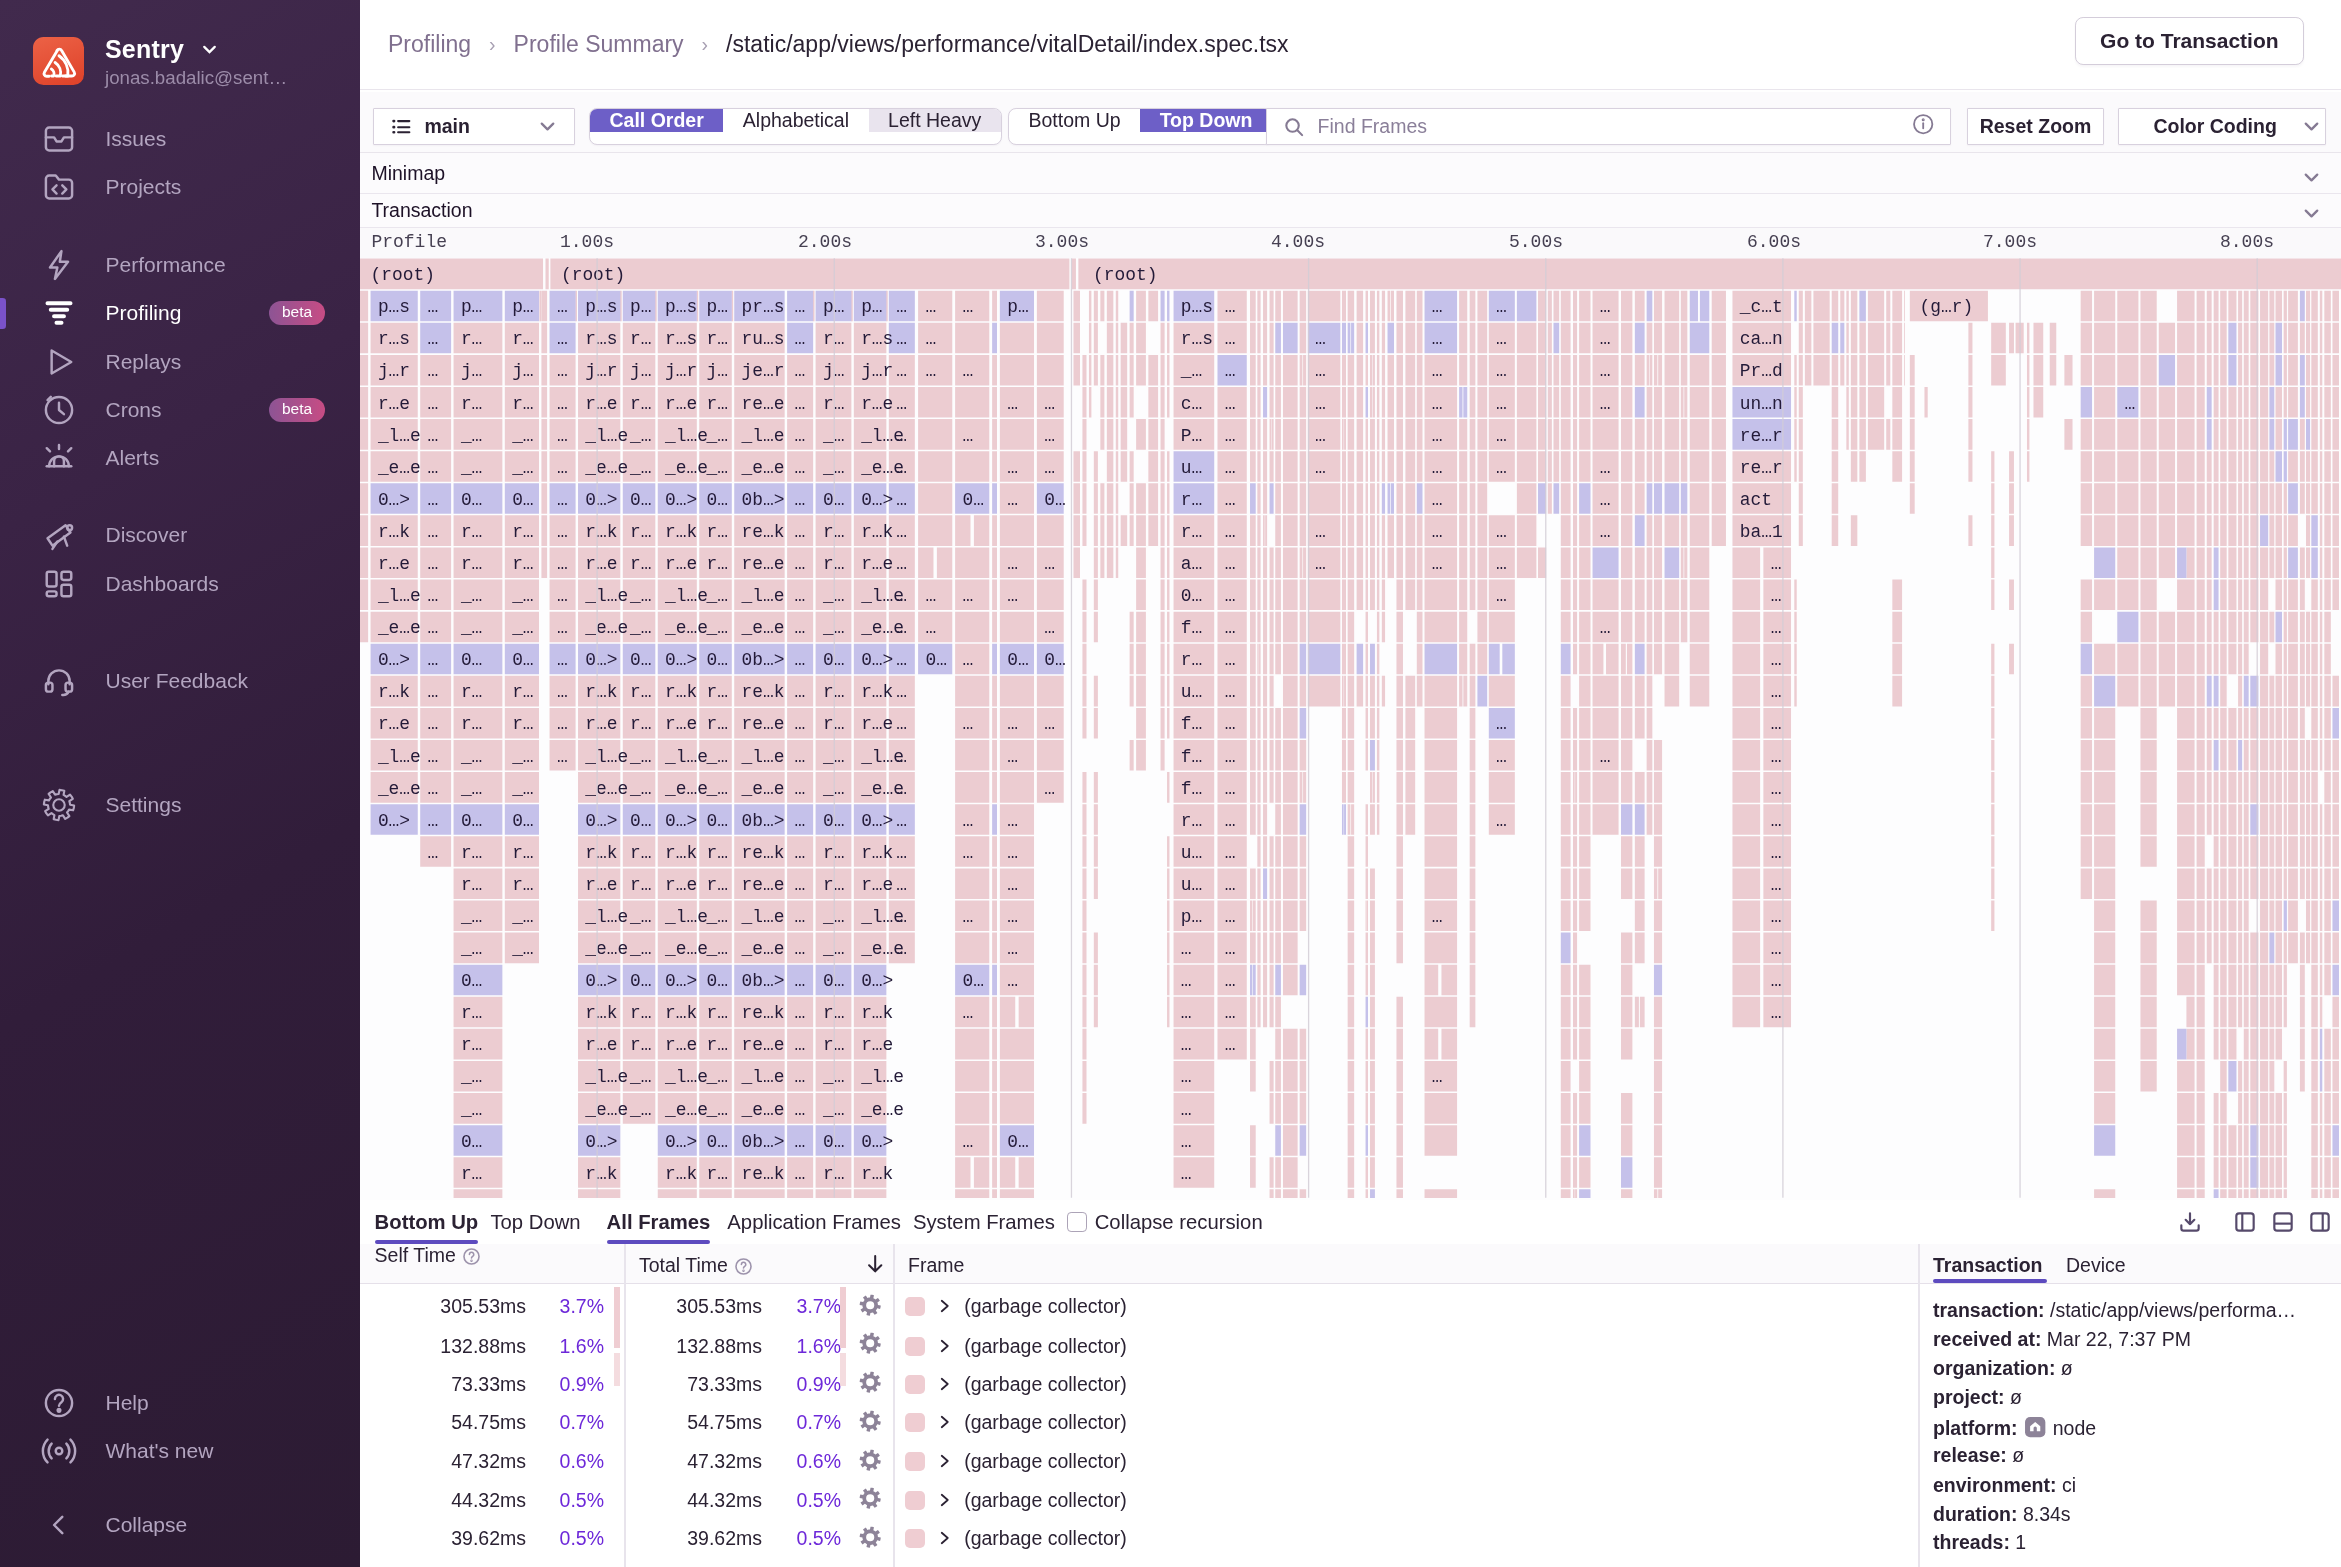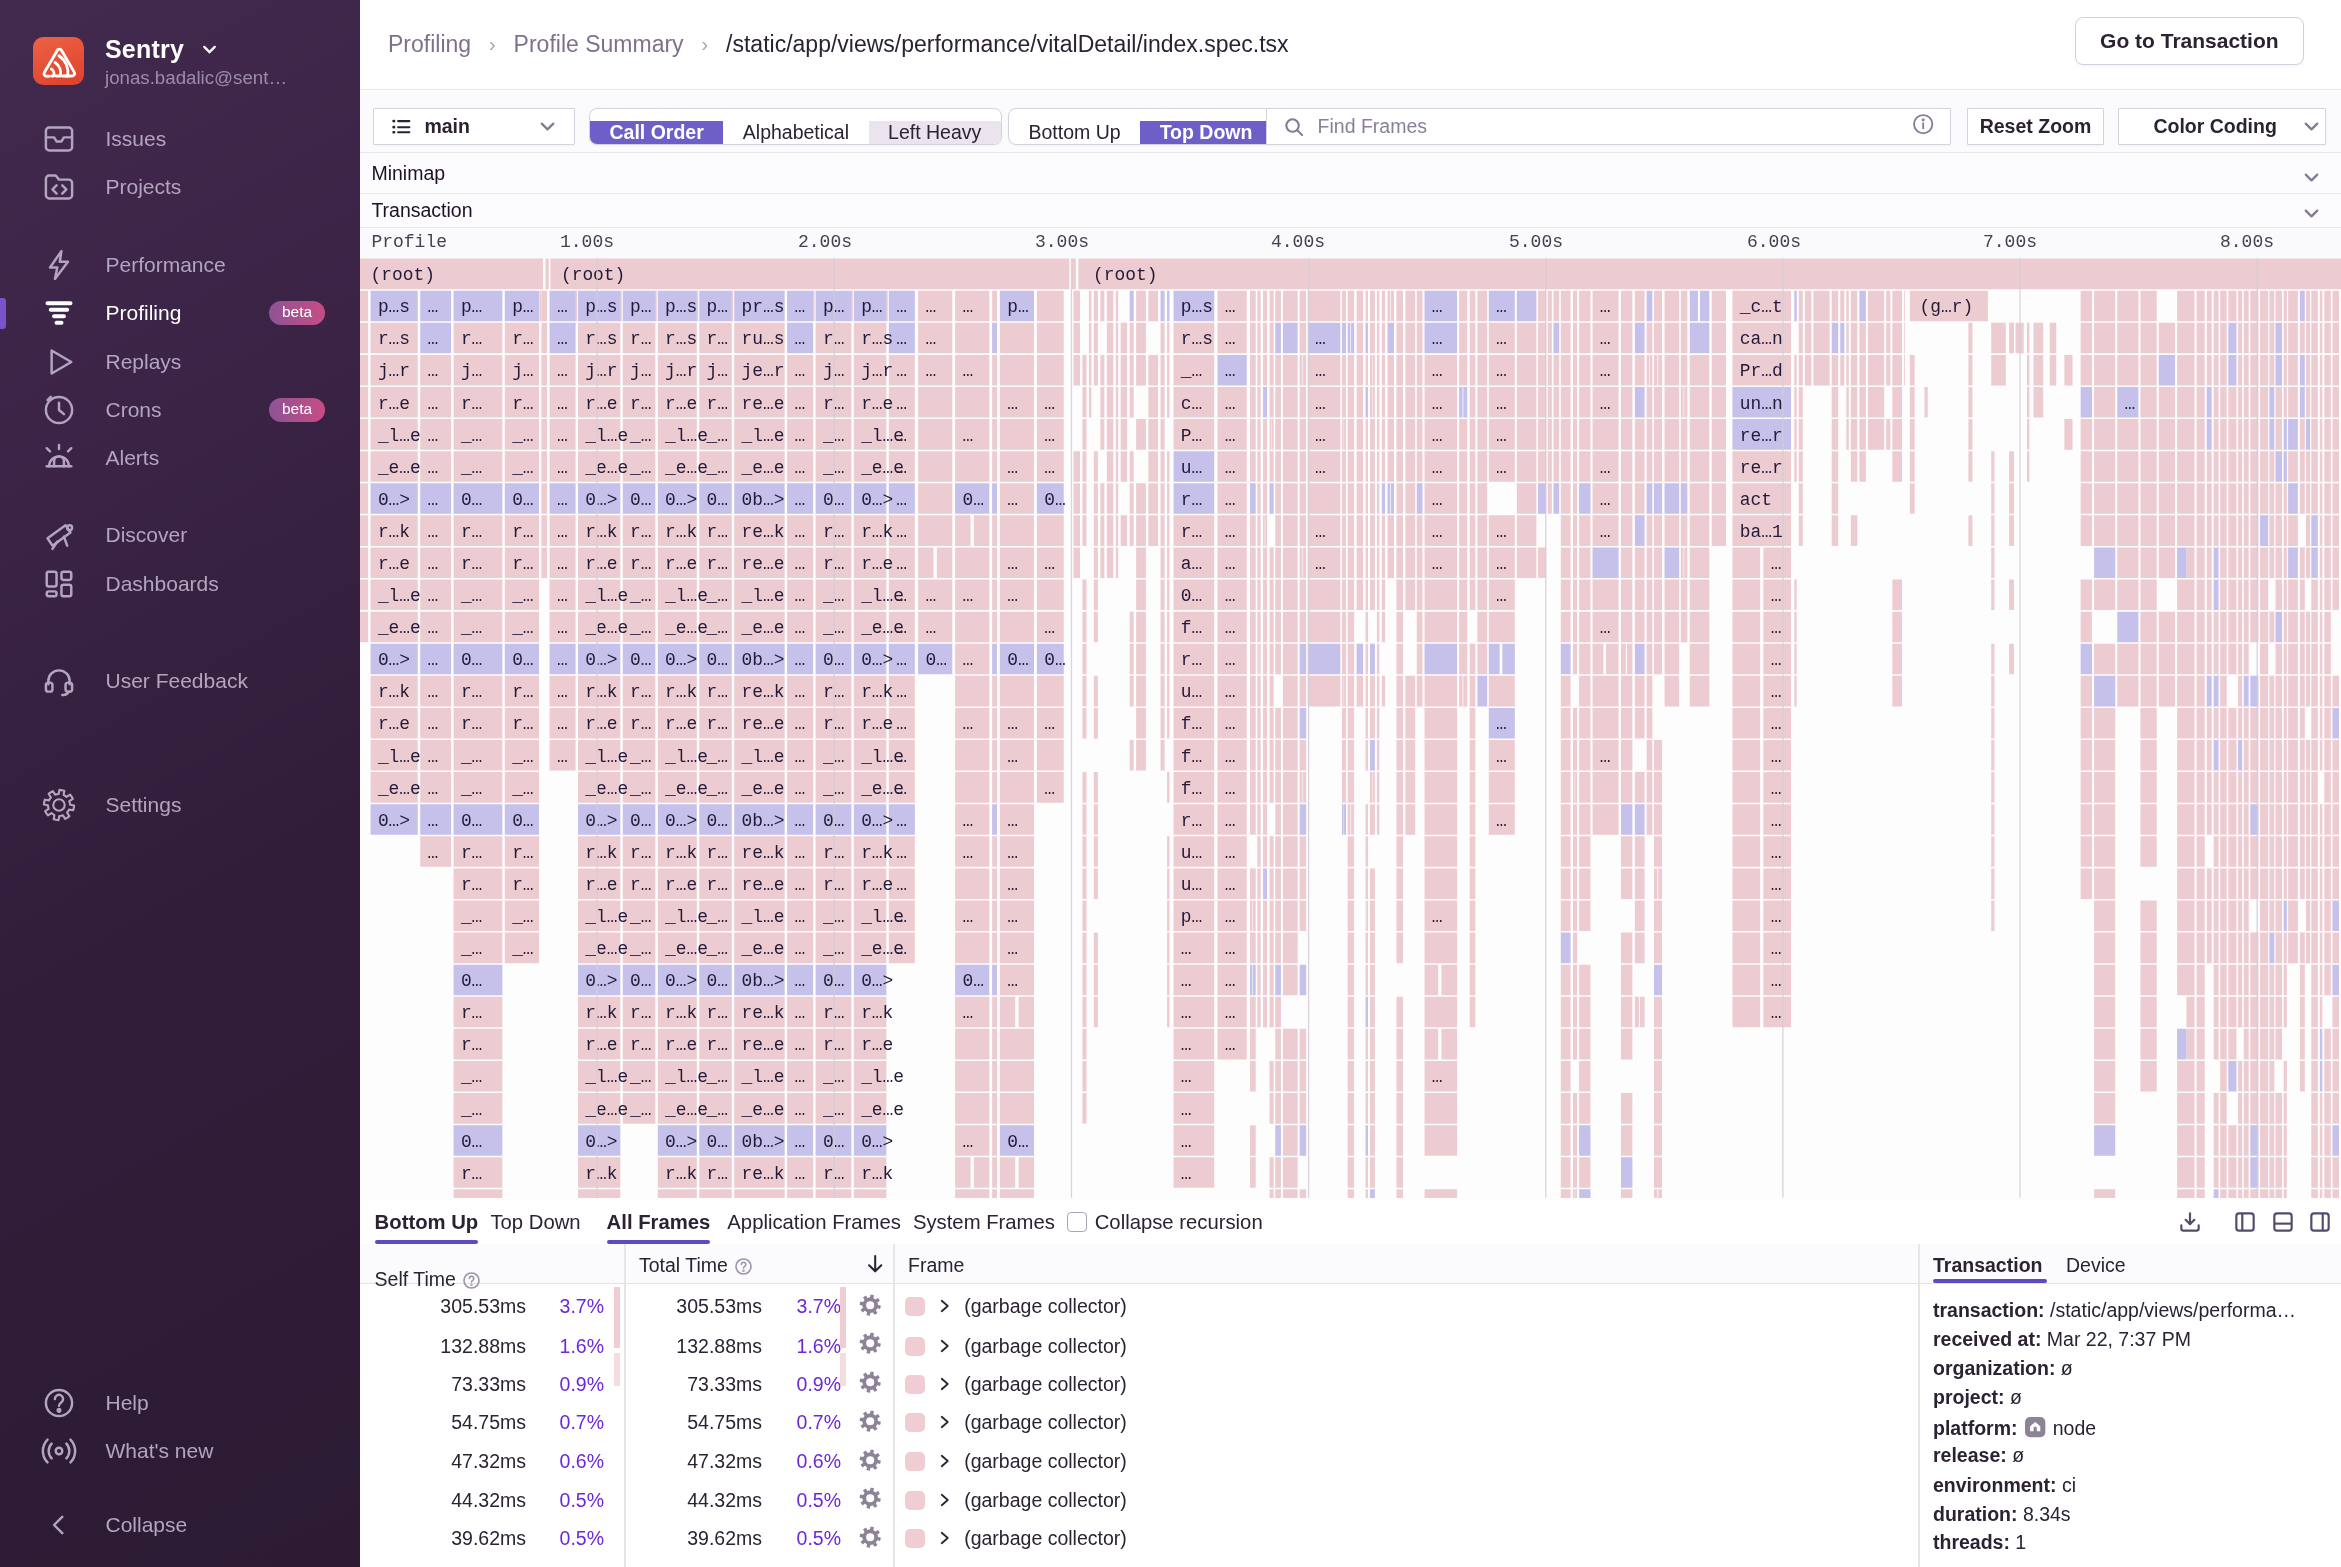--- a/index.html
+++ b/index.html
@@ -27,21 +27,21 @@
   display:flex;align-items:center;font-size:23px;color:#80708f}
 .crumbs .sep{margin:0 18px;color:#a79fb2;font-size:19.5px}
 .crumbs .last{color:#2b2233}
 .btn-top{position:absolute;right:37px;top:17px;height:48px;border:1.6px solid #d4cdda;border-radius:8.1px;
   background:#fff;font-size:21px;font-weight:bold;color:#2b2233;display:flex;align-items:center;padding:0 24.4px;
   box-shadow:0 1.6px 2.4px rgba(50,35,70,.04)}
 .toolbar{position:absolute;left:0;top:92px;width:1981px;height:61px;background:#fbfafc;border-bottom:1.6px solid #e9e5ec}
 .tb{position:absolute;top:16.3px;height:37px;background:#fff;border:1.6px solid #d8d1de;border-radius:1px;
   display:flex;align-items:center;font-size:19.5px;color:#2b2233;box-shadow:0 0.8px 1.6px rgba(50,35,70,.04);white-space:nowrap}
 .seg{position:absolute;top:16.3px;height:37px;border:1.6px solid #d8d1de;border-radius:8.1px;background:#fff;
-  display:flex;align-items:flex-end;font-size:19.5px;color:#2b2233;overflow:hidden;box-shadow:0 0.8px 1.6px rgba(50,35,70,.04)}
+  display:flex;align-items:flex-start;font-size:19.5px;color:#2b2233;overflow:hidden;box-shadow:0 0.8px 1.6px rgba(50,35,70,.04)}
 .seg>div{display:flex;align-items:center;padding:0 19.5px}
 .seg .on{background:#6d5fc7;color:#fff;font-weight:bold}
 .seg .grey{background:#e9e4ee}
 
 
 .hdrrow{position:absolute;left:0;width:1981px;background:#fcfbfd;border-bottom:1.6px solid #eae6ee;
   font-size:19.5px;color:#1d1127;display:flex;align-items:center;padding-left:11.4px}
 .hdrrow .chev{position:absolute;right:18px;top:13px}
 .axis{position:absolute;left:0;top:228px;width:1981px;height:30px;background:#faf9fb;
   font-family:"Liberation Mono",monospace;font-size:18px;color:#46405272}
@@ -874,21 +874,21 @@
           </svg>
         </span>
         <span style="position:absolute;left:1947px">
           <svg width="26" height="26" viewBox="0 0 24 24" fill="none" stroke="#564a6b" stroke-width="2">
             <rect x="4" y="4" width="16" height="16" rx="2.5"></rect>
             <path d="M14.5 4v16"></path>
           </svg>
         </span>
       </div>
 <div class="thead">
-<span style="position:absolute;left:14.6px;top:24px">Self Time <svg width="21" height="21" viewBox="0 0 24 24" fill="none" stroke="#9d93ac" stroke-width="1.8" stroke-linecap="round" style="vertical-align:-4.9px">
+<span style="position:absolute;left:14.6px;top:0">Self Time <svg width="21" height="21" viewBox="0 0 24 24" fill="none" stroke="#9d93ac" stroke-width="1.8" stroke-linecap="round" style="vertical-align:-4.9px">
             <circle cx="12" cy="12" r="8.6"></circle>
             <path d="M9.6 9.6a2.5 2.5 0 114 2c-1 .7-1.6 1.2-1.6 2.2"></path>
             <circle cx="12" cy="16.8" r=".5"></circle>
           </svg></span>
 <span style="position:absolute;left:279px;top:9.8px">Total Time <svg width="21" height="21" viewBox="0 0 24 24" fill="none" stroke="#9d93ac" stroke-width="1.8" stroke-linecap="round" style="vertical-align:-4.9px">
             <circle cx="12" cy="12" r="8.6"></circle>
             <path d="M9.6 9.6a2.5 2.5 0 114 2c-1 .7-1.6 1.2-1.6 2.2"></path>
             <circle cx="12" cy="16.8" r=".5"></circle>
           </svg></span>
 <span style="position:absolute;left:503px;top:8.1px"><svg width="24.4" height="24.4" viewBox="0 0 24 24" fill="none" stroke="#2b2233" stroke-width="2" stroke-linecap="round" style="vertical-align:-5.7px">

